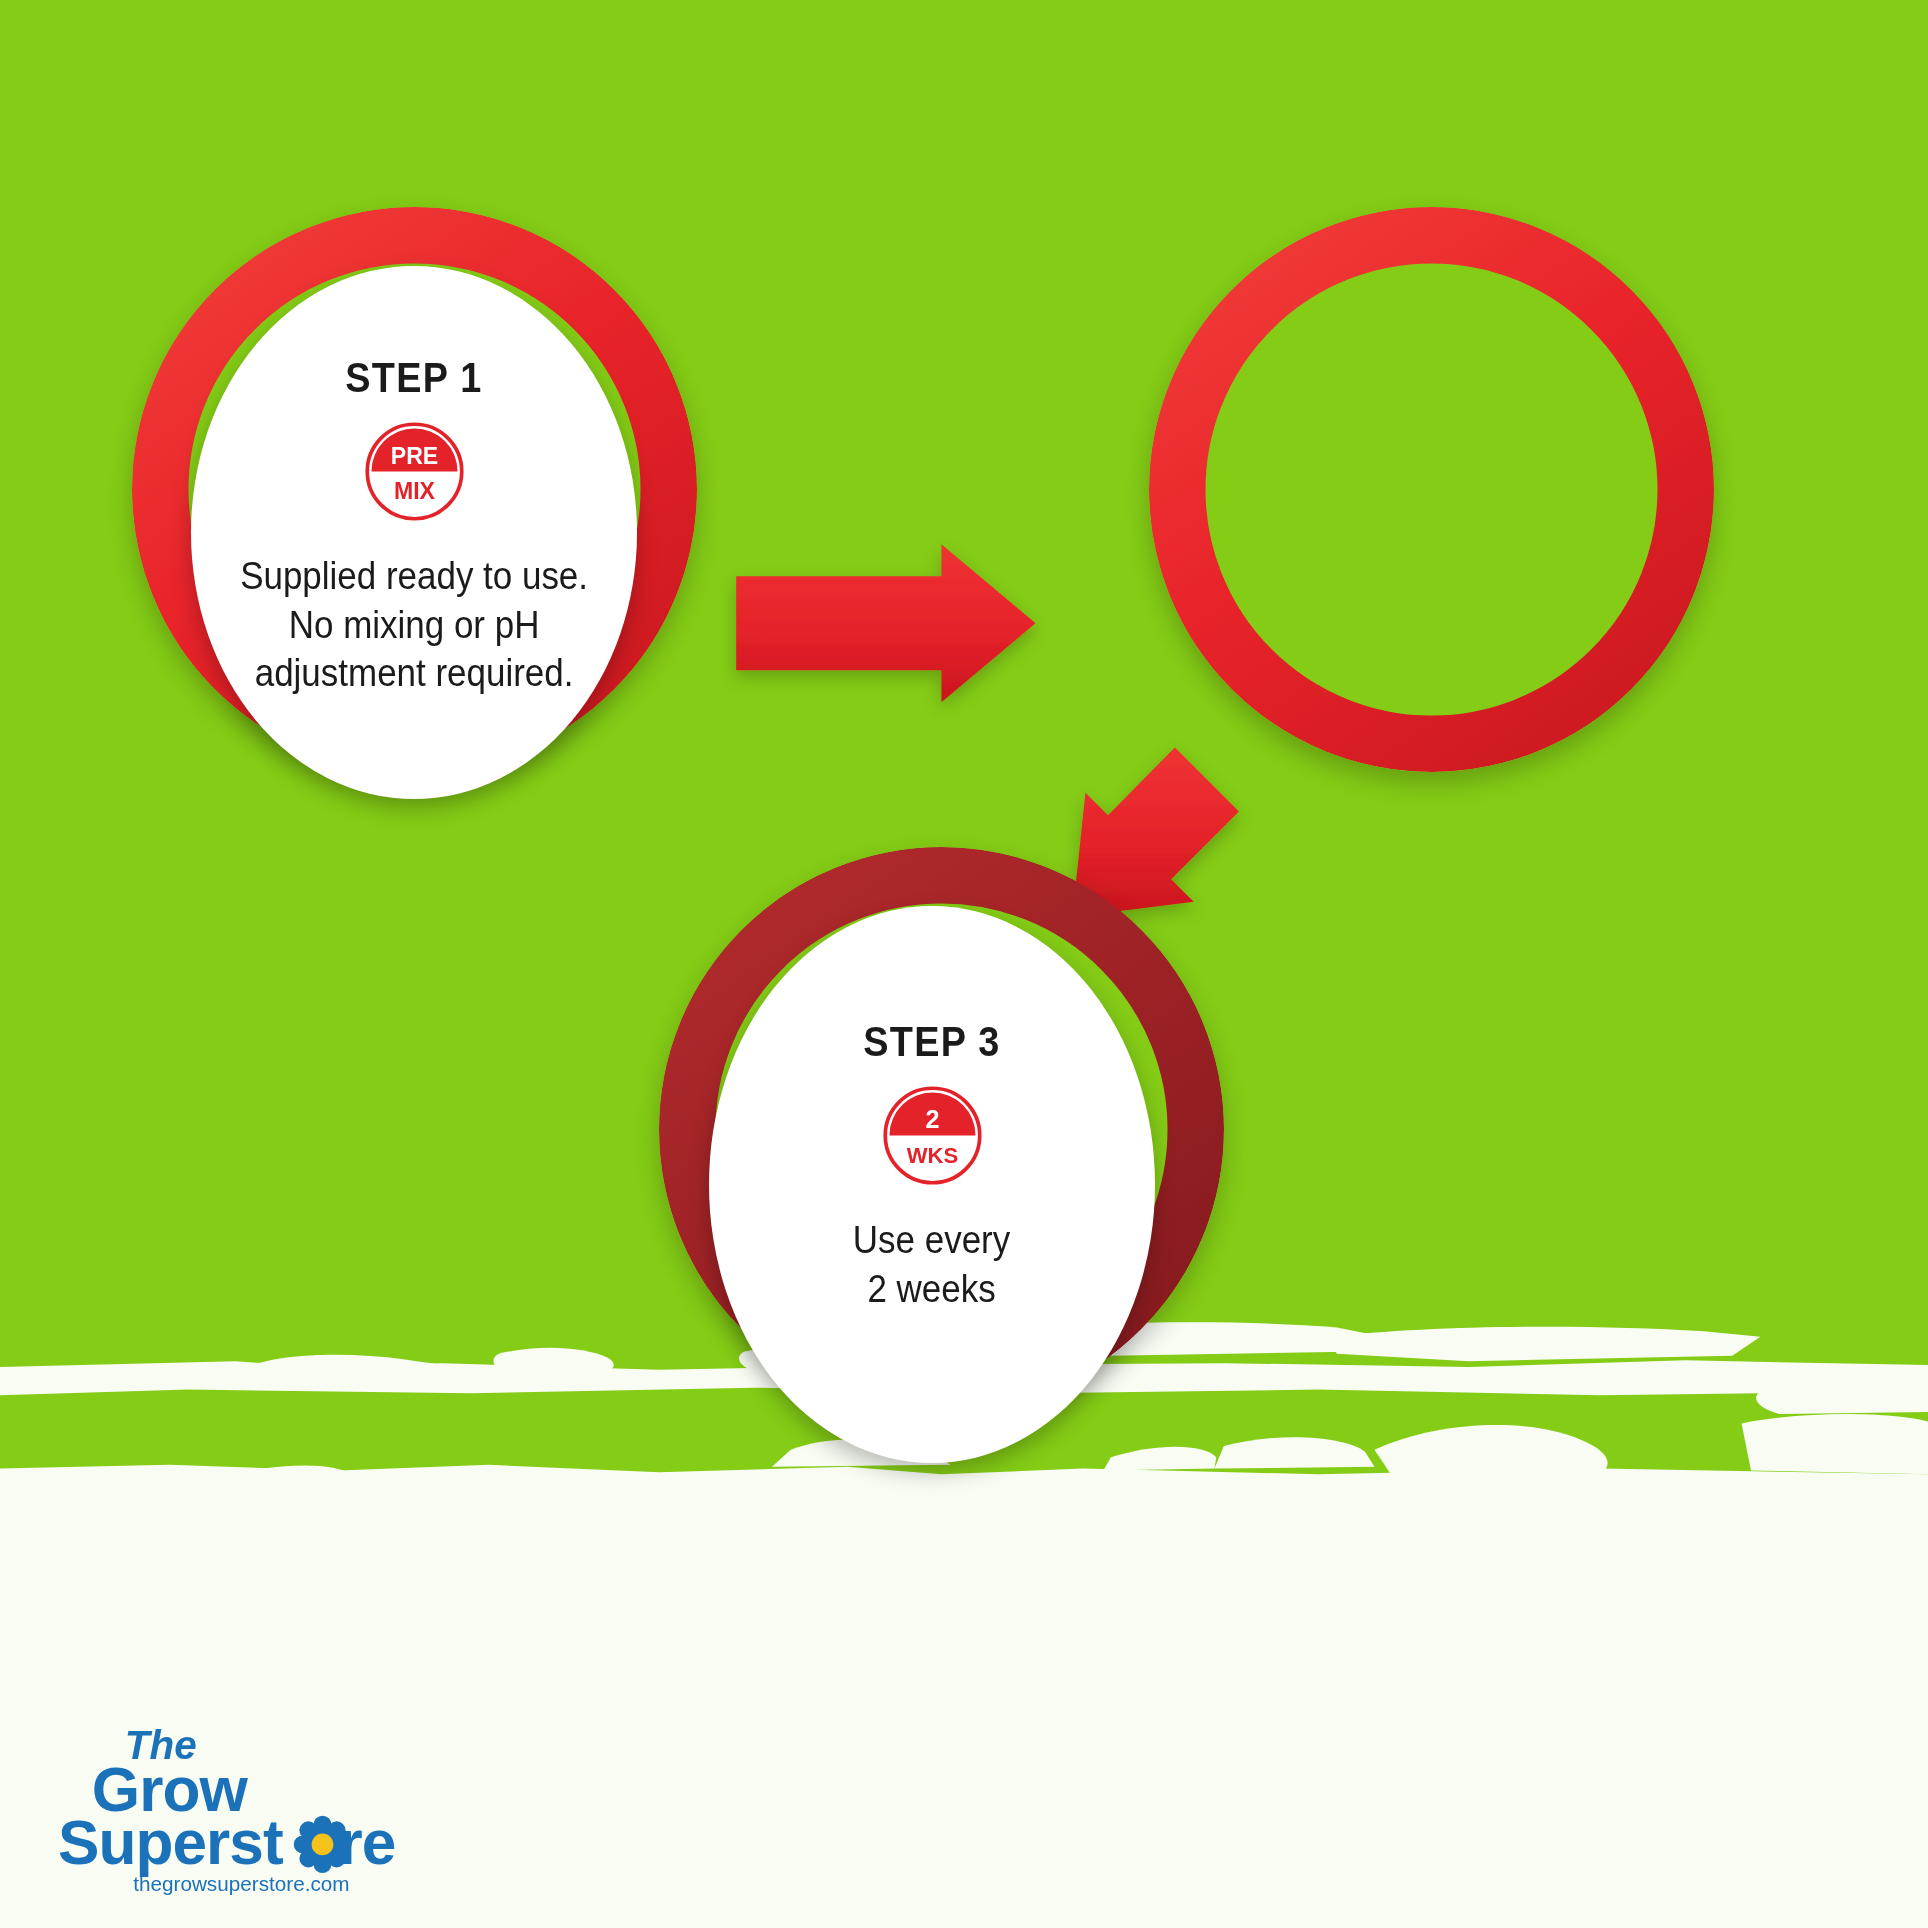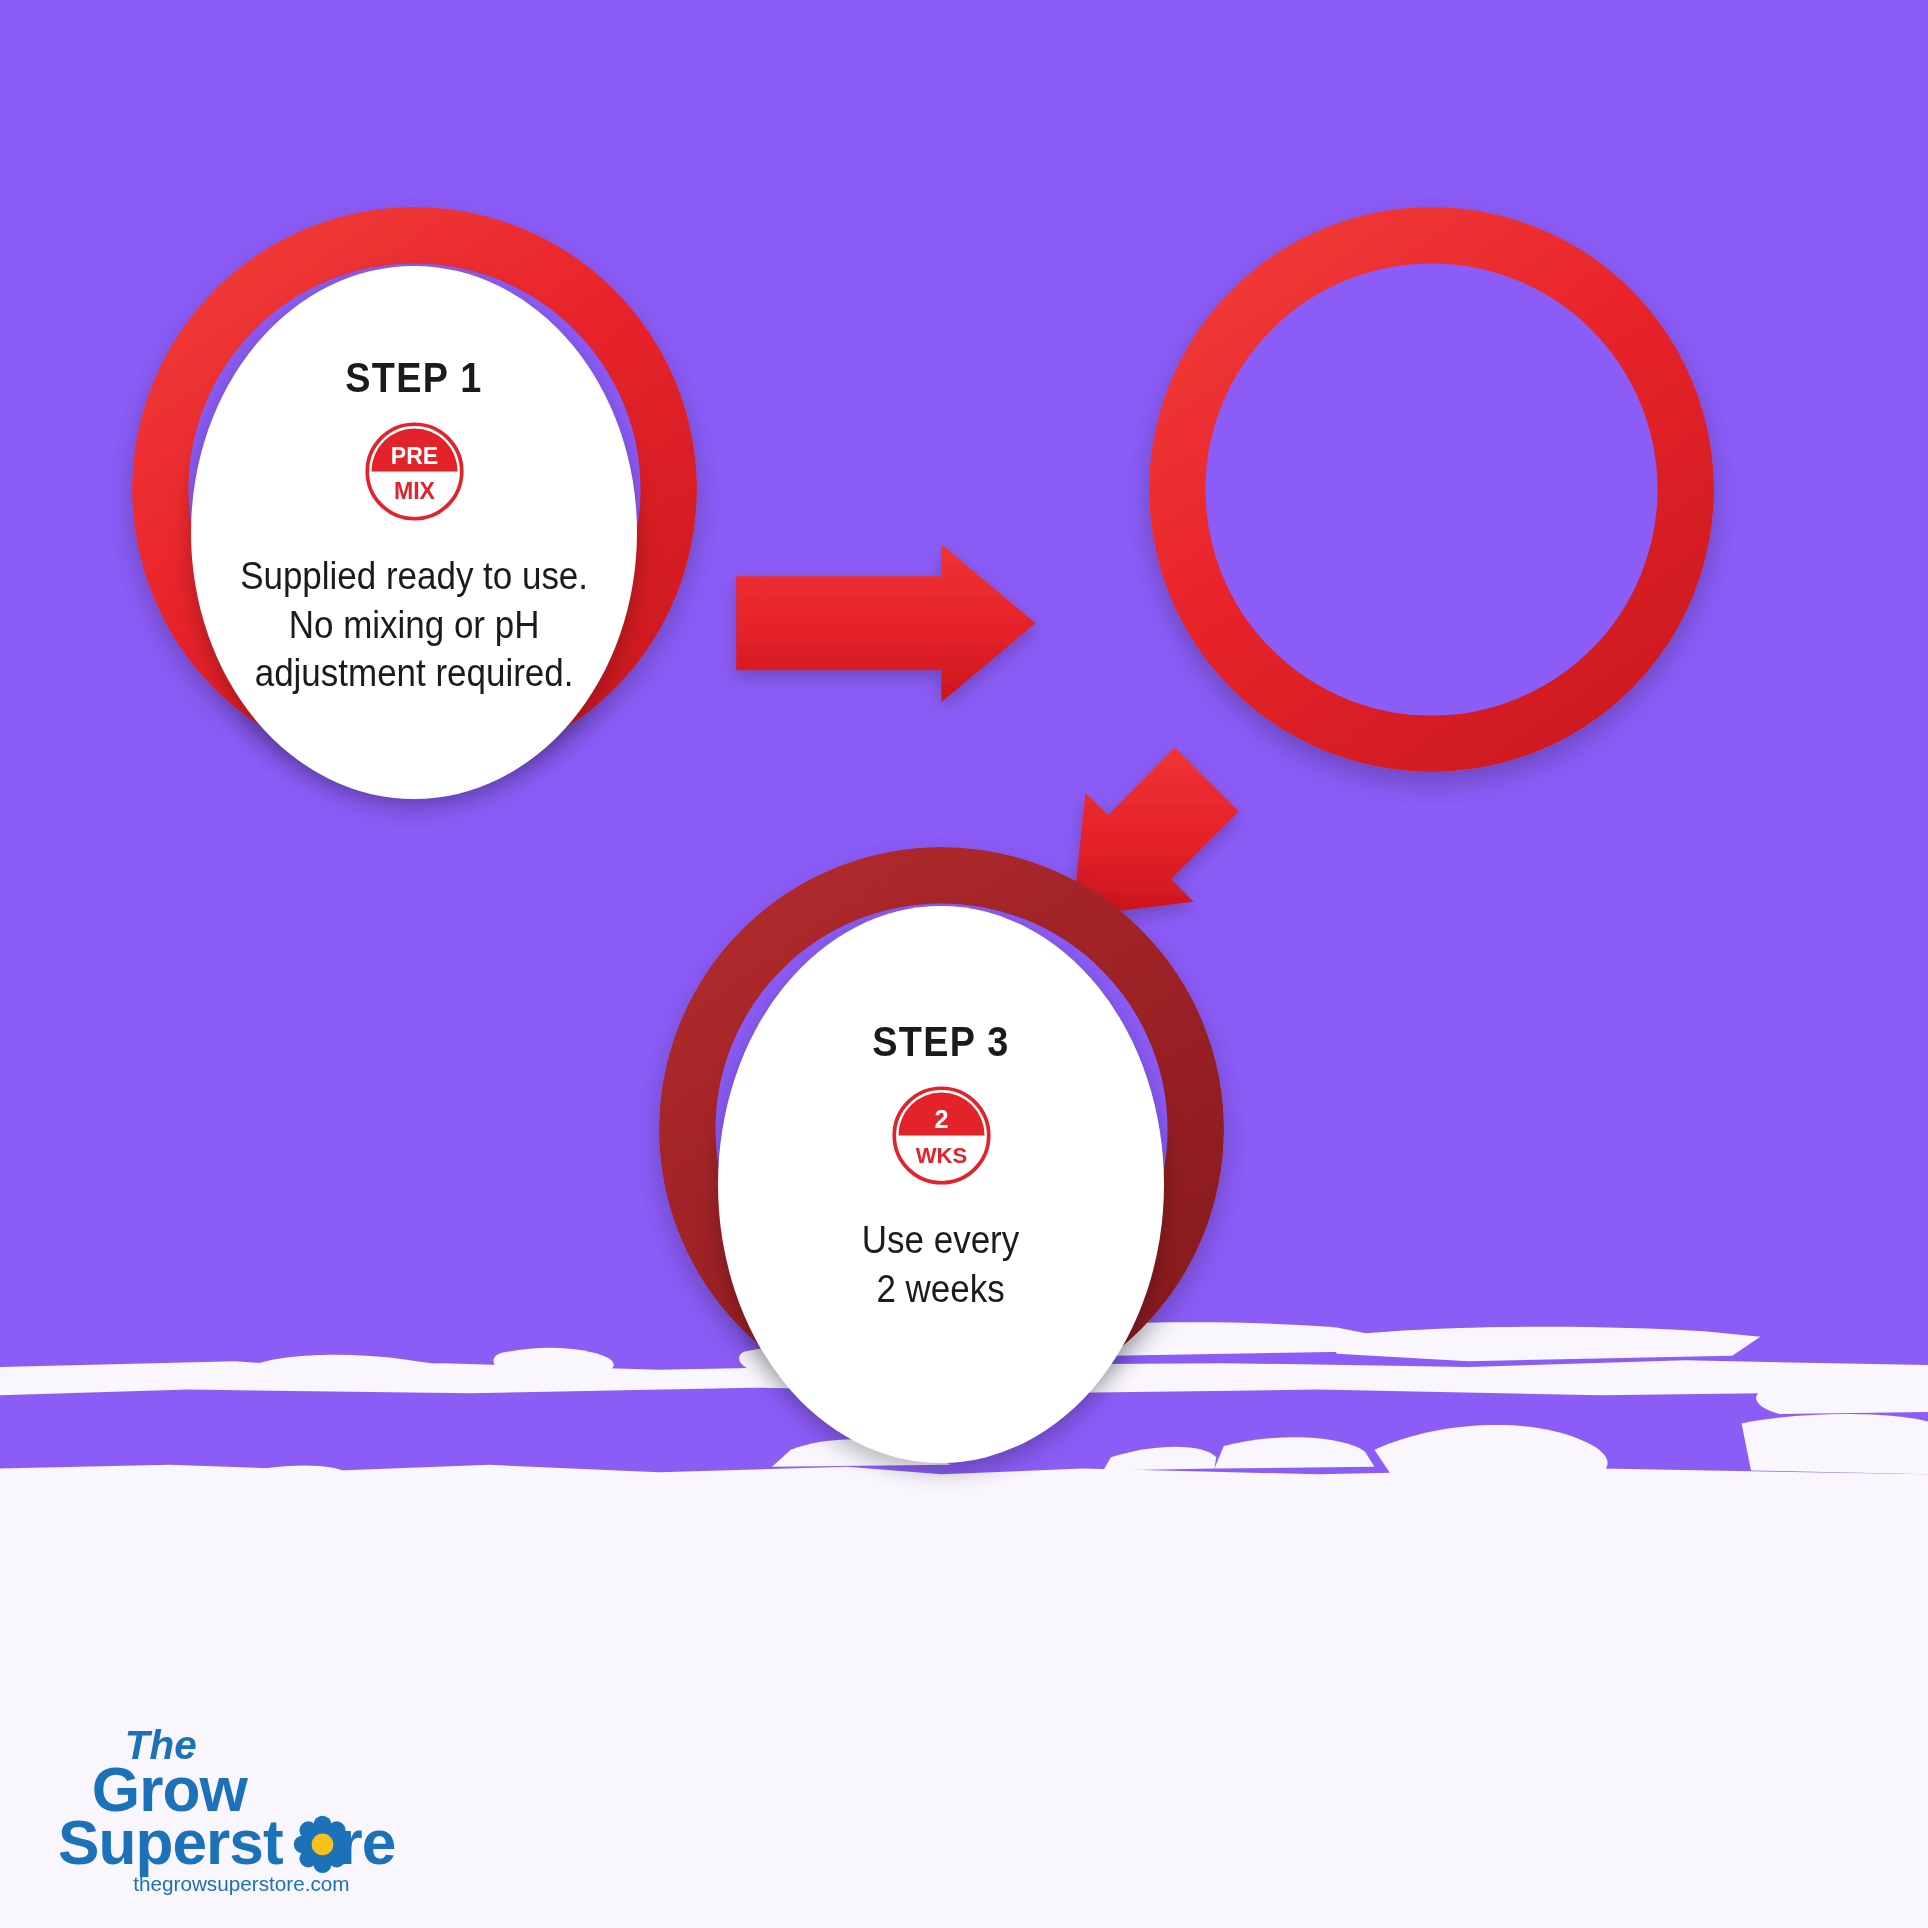--- a/index.html
+++ b/index.html
@@ -4,21 +4,21 @@
 <style>
   html, body {
     margin: 0;
     padding: 0;
     background: #ffffff;
   }
   #canvas {
     position: relative;
     width: 1928px;
     height: 1928px;
-    background: #8b5cf6;
+    background: #84cc16;
     overflow: hidden;
     font-family: "Liberation Sans", sans-serif;
   }
   #bg-texture {
     position: absolute;
     left: 0; top: 0;
     width: 1928px;
     height: 1928px;
     pointer-events: none;
   }
@@ -210,21 +210,21 @@
     <svg class="ring-outer" viewBox="0 0 600 600" xmlns="http://www.w3.org/2000/svg">
       <defs>
         <linearGradient id="r3" x1="0.15" y1="0" x2="0.85" y2="1">
           <stop offset="0%" stop-color="#b02a2c"></stop>
           <stop offset="45%" stop-color="#9e2226"></stop>
           <stop offset="100%" stop-color="#861a1e"></stop>
         </linearGradient>
       </defs>
       <circle cx="300" cy="300" r="270" fill="none" stroke="url(#r3)" stroke-width="60"></circle>
     </svg>
-    <div class="inner-disc" style="left:59px; top:59px; width:446px; height:446px; padding-top:111px;">
+    <div class="inner-disc" style="left:50px; top:59px; width:446px; height:446px; padding-top:111px;">
       <div class="step-title">STEP 3</div>
 
       <svg class="badge-icon" width="105" height="105" viewBox="0 0 100 100" xmlns="http://www.w3.org/2000/svg" style="margin-top:17px;">
         <circle cx="50" cy="50" r="45" fill="none" stroke="#e32229" stroke-width="3.5"></circle>
         <path d="M 9 50 A 41 41 0 0 1 91 50 Z" fill="#e32229"></path>
         <text x="50" y="43" text-anchor="middle" font-family="'Liberation Sans', sans-serif" font-size="24" font-weight="bold" fill="#ffffff">2</text>
         <text x="50" y="76" text-anchor="middle" font-family="'Liberation Sans', sans-serif" font-size="21" font-weight="bold" fill="#e32229">WKS</text>
       </svg>
 
       <div class="step-body" style="margin-top:28px;">Use every

